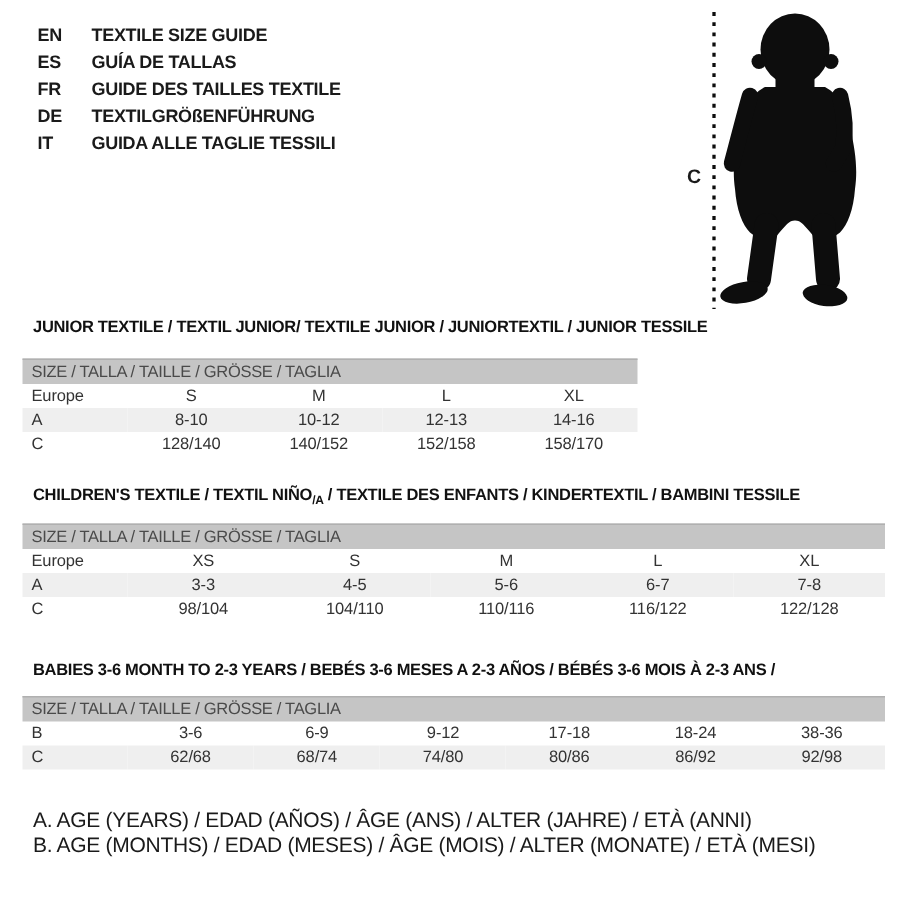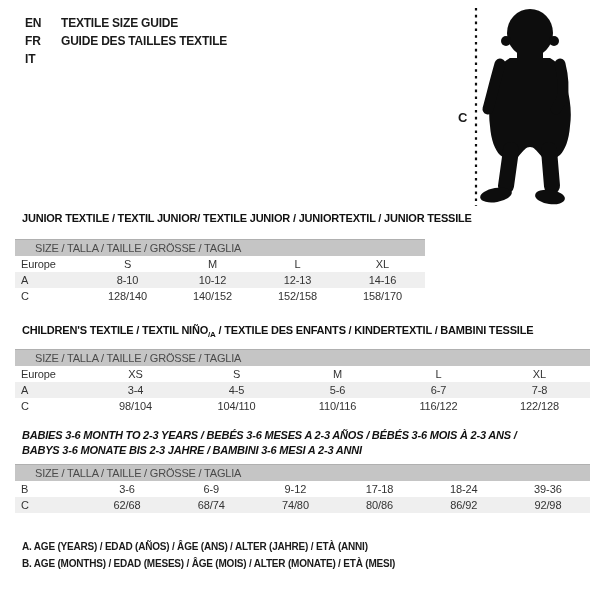--- a/index.html
+++ b/index.html
@@ -15,50 +15,59 @@
   .figure{position:absolute;left:450px;top:0;width:150px;height:215px;}
   
   .sec-title{
     position:absolute;left:22px;font-weight:bold;font-size:11px;line-height:15px;
     letter-spacing:-0.2px;color:#111;
   }
   .sec-title sub{font-size:8px;}
   .tablewrap{position:absolute;left:15px;}
   .size-bar{
     height:16px;line-height:16px;background:var(--bar_bg,#c5c5c5);
-    color:#4a4a4a;font-size:11px;padding-left:20px;letter-spacing:-0.2px;
+    color:#4a4a4a;font-size:11px;padding-left:6px;letter-spacing:-0.2px;
     border-top:1px solid #b0b0b0;
   }
   table{border-collapse:collapse;table-layout:fixed;width:100%;}
   td,th{
     font-size:11px;font-weight:normal;height:16px;padding:0;
     text-align:center;color:#333;letter-spacing:-0.1px;
   }
   .rowlabel{text-align:left;padding-left:6px;}
   tr.shaded{background:var(--row_shaded,#efefef);}
   .w410{width:410px;} .w575{width:575px;}
   col.label{width:70px;}
   
   .legend{position:absolute;left:22px;top:538px;}
-  .legend div{font-weight:bold;font-size:10px;line-height:17px;letter-spacing:-0.2px;}
+  .legend div{font-weight:normal;font-size:14px;line-height:17px;letter-spacing:-0.2px;}
 </style>
 </head>
 <body>
 
 <div class="langs">
   <div class="lang-row">
     <span class="lang-code">EN</span>
     <span class="lang-label">TEXTILE SIZE GUIDE</span>
   </div>
   <div class="lang-row">
+    <span class="lang-code">ES</span>
+    <span class="lang-label">GUÍA DE TALLAS</span>
+  </div>
+  <div class="lang-row">
     <span class="lang-code">FR</span>
     <span class="lang-label">GUIDE DES TAILLES TEXTILE</span>
   </div>
   <div class="lang-row">
+    <span class="lang-code">DE</span>
+    <span class="lang-label">TEXTILGRÖßENFÜHRUNG</span>
+  </div>
+  <div class="lang-row">
     <span class="lang-code">IT</span>
+    <span class="lang-label">GUIDA ALLE TAGLIE TESSILI</span>
   </div>
 </div>
 
 <div class="figure">
   <svg width="150" height="215" viewBox="0 0 150 215">
 
     <line x1="26" y1="8" x2="26" y2="206" stroke="#0d0d0d" stroke-width="2.2" stroke-dasharray="2.6 4.2"></line>
 
     <text x="8" y="122" font-size="13" font-weight="bold" fill="#1a1a1a" font-family="Liberation Sans, sans-serif">C</text>
 
@@ -143,41 +152,40 @@
         <tr>
       <td class="rowlabel">Europe</td>
       <td>XS</td>
       <td>S</td>
       <td>M</td>
       <td>L</td>
       <td>XL</td>
     </tr>
     <tr class="shaded">
       <td class="rowlabel">A</td>
-      <td>3-4</td>
+      <td>3-3</td>
       <td>4-5</td>
       <td>5-6</td>
       <td>6-7</td>
       <td>7-8</td>
     </tr>
     <tr>
       <td class="rowlabel">C</td>
       <td>98/104</td>
       <td>104/110</td>
       <td>110/116</td>
       <td>116/122</td>
       <td>122/128</td>
     </tr>
   </tbody>
     </table>
 </div>
 
-<div class="sec-title" style="top:428px;font-style:italic;">
+<div class="sec-title" style="top:440px;">
   <div>BABIES 3-6 MONTH TO 2-3 YEARS / BEBÉS 3-6 MESES A 2-3 AÑOS / BÉBÉS 3-6 MOIS À 2-3 ANS /</div>
-  <div>BABYS 3-6 MONATE BIS 2-3 JAHRE / BAMBINI 3-6 MESI A 2-3 ANNI</div>
 </div>
 <div class="tablewrap w575" style="top:464px;">
   <div class="size-bar">SIZE / TALLA / TAILLE / GRÖSSE / TAGLIA</div>
   <table>
     <colgroup>
         <col class="label">
         <col>
         <col>
         <col>
         <col>
@@ -185,21 +193,21 @@
         <col>
       </colgroup>
     <tbody>
         <tr>
       <td class="rowlabel">B</td>
       <td>3-6</td>
       <td>6-9</td>
       <td>9-12</td>
       <td>17-18</td>
       <td>18-24</td>
-      <td>39-36</td>
+      <td>38-36</td>
     </tr>
     <tr class="shaded">
       <td class="rowlabel">C</td>
       <td>62/68</td>
       <td>68/74</td>
       <td>74/80</td>
       <td>80/86</td>
       <td>86/92</td>
       <td>92/98</td>
     </tr>

